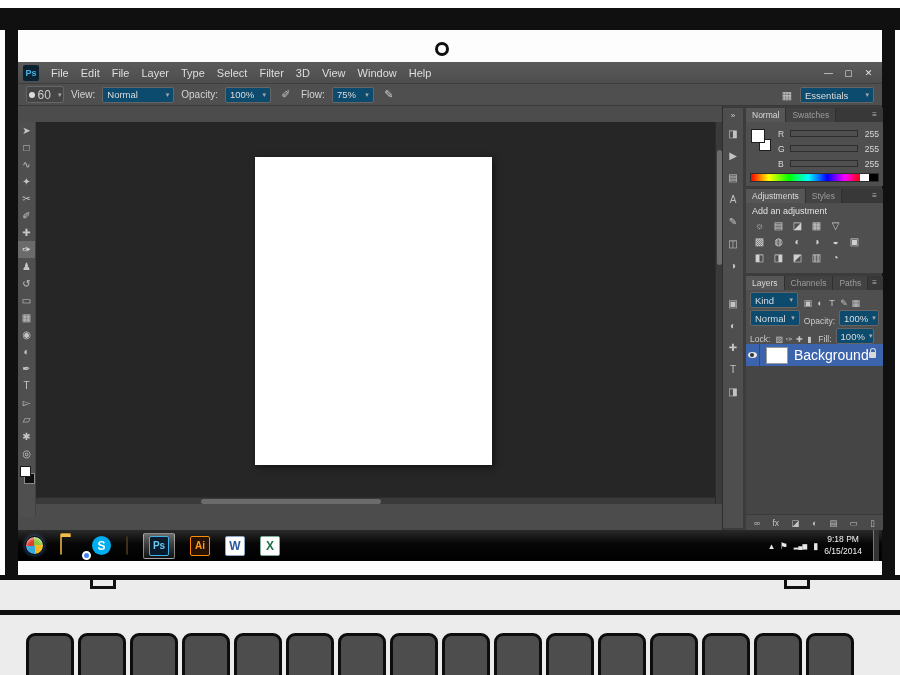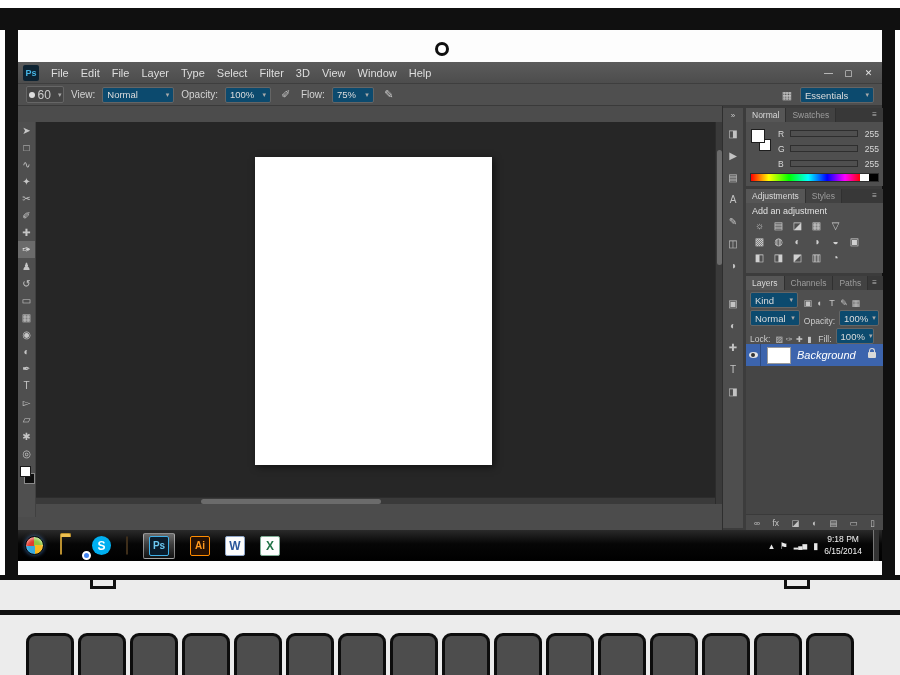--- a/index.html
+++ b/index.html
@@ -105,21 +105,21 @@
   .kind-dd{width:48px}.blend-dd{width:58px}.op-dd{width:40px}.fill-dd{width:38px}
   .mini-icon{width:12px;text-align:center;font-size:9px;color:#c6c6c6}
   .lock-icon{width:10px;text-align:center;font-size:8px;color:#c6c6c6}
   .layer-list{position:absolute;left:0;top:68px;width:137px;height:170px;background:#454545}
   .layer-row{height:22px;display:flex;align-items:center}
   .layer-row.active{background:#3c64ad}
   .eye-cell{width:15px;height:22px;border-right:1px solid rgba(0,0,0,.25);display:flex;align-items:center;justify-content:center}
   .eye{width:9px;height:6px;border-radius:50%;background:#e6e6e6;position:relative}
   .eye::after{content:"";position:absolute;left:2.5px;top:1px;width:4px;height:4px;border-radius:50%;background:#333}
   .layer-thumb{width:24px;height:17px;background:#fff;border:1px solid #9a9a9a;margin:0 6px}
-  .layer-name{font-size:11px;font-style:italic;color:#fff}
+  .layer-name{font-size:14px;color:#fff}
   .layer-lock{margin-left:auto;margin-right:7px;position:relative;width:8px;height:6px;background:#d9d9d9;border-radius:1px}
   .layer-lock::before{content:"";position:absolute;left:1px;top:-4px;width:4px;height:4px;border:1.5px solid #d9d9d9;border-bottom:none;border-radius:3px 3px 0 0}
   .lp-footer{position:absolute;left:0;bottom:0;width:137px;height:16px;background:#4a4a4a;border-top:1px solid #3a3a3a;display:flex;align-items:center;justify-content:space-between;padding:0 8px}
   .foot-icon{font-size:8.5px;color:#c3c3c3}
 
   
   .taskbar{left:18px;top:530px;width:864px;height:31px;background:linear-gradient(#2a2a2a,#060606 45%,#000);display:flex;align-items:center}
   .start-orb{width:19px;height:19px;border-radius:50%;margin-left:7px;background-color:#2aa7e0;background-image:conic-gradient(#8ec63f 0 25%,#f6b81e 0 50%,#36a9e1 0 75%,#e23a2e 0 100%);border:1px solid #000;box-shadow:inset 0 2px 3px rgba(255,255,255,.55),0 0 4px rgba(90,160,255,.6)}
   .apps{display:flex;align-items:center;gap:15px;margin-left:16px}
   .folder-icon{width:21px;height:15px;background:linear-gradient(#ffe9a0,#edc04f);border:1px solid #b98f2f;border-radius:2px;position:relative;margin-top:2px}

